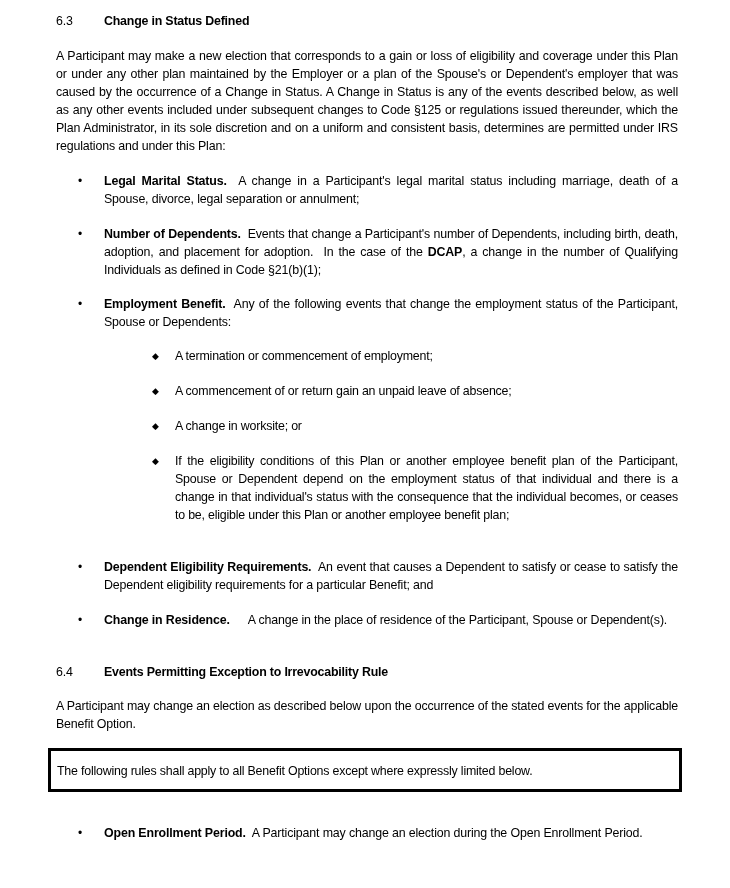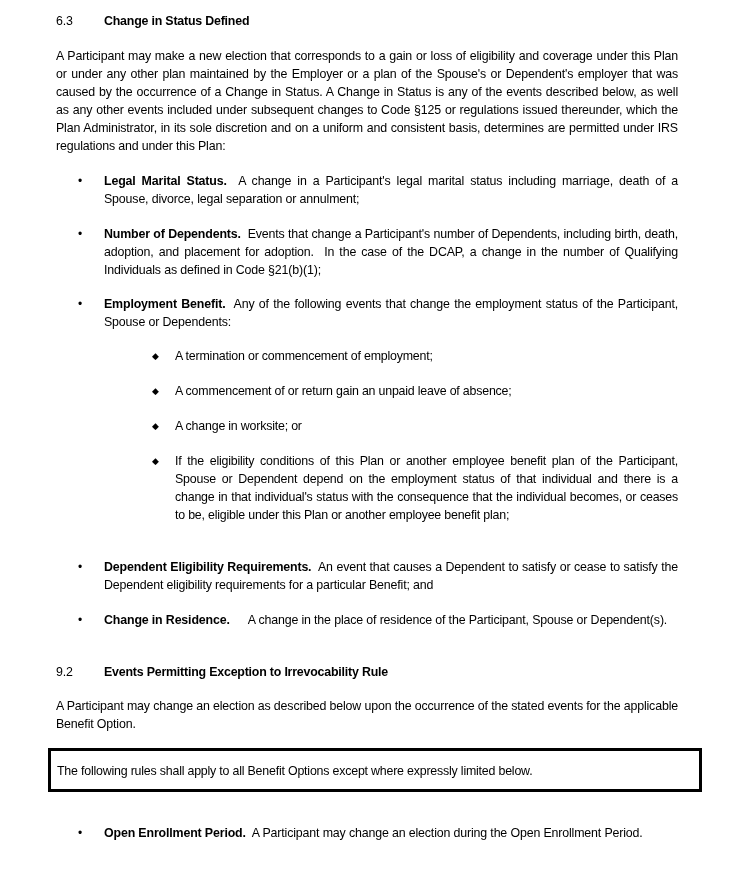--- a/index.html
+++ b/index.html
@@ -74,21 +74,20 @@
       letter-spacing: -0.2px;
     }
     .notice-box {
       position: absolute;
       left: 48px;
       top: 748px;
       width: 628px;
       height: 38px;
       border: 3px solid #000;
       box-sizing: content-box;
-      padding-left: 20px;
     }
     .notice-box .text {
       position: absolute;
       left: 6px;
       top: 11px;
       letter-spacing: -0.2px;
     }
   </style>
 </head>
 <body>
@@ -104,21 +103,21 @@
   <div class="abs bullet-item" style="top:172px;">
     <span class="dot">•</span>
     <div class="body">
       <span class="label">Legal Marital Status.</span><span style="white-space:pre-wrap;">  A change in a Participant's legal marital status including marriage, death of a Spouse, divorce, legal separation or annulment;</span>
     </div>
   </div>
 
   <div class="abs bullet-item" style="top:225px;">
     <span class="dot">•</span>
     <div class="body">
-      <span class="label">Number of Dependents.</span><span style="white-space:pre-wrap;">  Events that change a Participant's number of Dependents, including birth, death, adoption, and placement for adoption.  In the case of the </span><span style="font-weight:normal;">DCAP</span><span>, a change in the number of Qualifying Individuals as defined in Code §21(b)(1);</span>
+      <span class="label">Number of Dependents.</span><span style="white-space:pre-wrap;">  Events that change a Participant's number of Dependents, including birth, death, adoption, and placement for adoption.  In the case of the </span><span style="font-weight:bold;">DCAP</span><span>, a change in the number of Qualifying Individuals as defined in Code §21(b)(1);</span>
     </div>
   </div>
 
   <div class="abs bullet-item" style="top:295px;">
     <span class="dot">•</span>
     <div class="body">
       <span class="label">Employment Benefit.</span><span style="white-space:pre-wrap;">  Any of the following events that change the employment status of the Participant, Spouse or Dependents:</span>
     </div>
   </div>
 
@@ -150,21 +149,21 @@
   </div>
 
   <div class="abs bullet-item" style="top:611px;">
     <span class="dot">•</span>
     <div class="body">
       <span class="label">Change in Residence.</span><span style="white-space:pre-wrap;margin-left:12px;">  A change in the place of residence of the Participant, Spouse or Dependent(s).</span>
     </div>
   </div>
 
   <div class="abs heading" style="left:56px; top:663px;">
-    <span class="num">9.2</span><span>Events Permitting Exception to Irrevocability Rule</span>
+    <span class="num">6.4</span><span>Events Permitting Exception to Irrevocability Rule</span>
   </div>
 
   <div class="abs para" style="top:697px;">A Participant may change an election as described below upon the occurrence of the stated events for the applicable Benefit Option.</div>
 
   <div class="notice-box">
     <span class="text">The following rules shall apply to all Benefit Options except where expressly limited below.</span>
   </div>
 
   <div class="abs bullet-item" style="top:824px;">
     <span class="dot">•</span>

